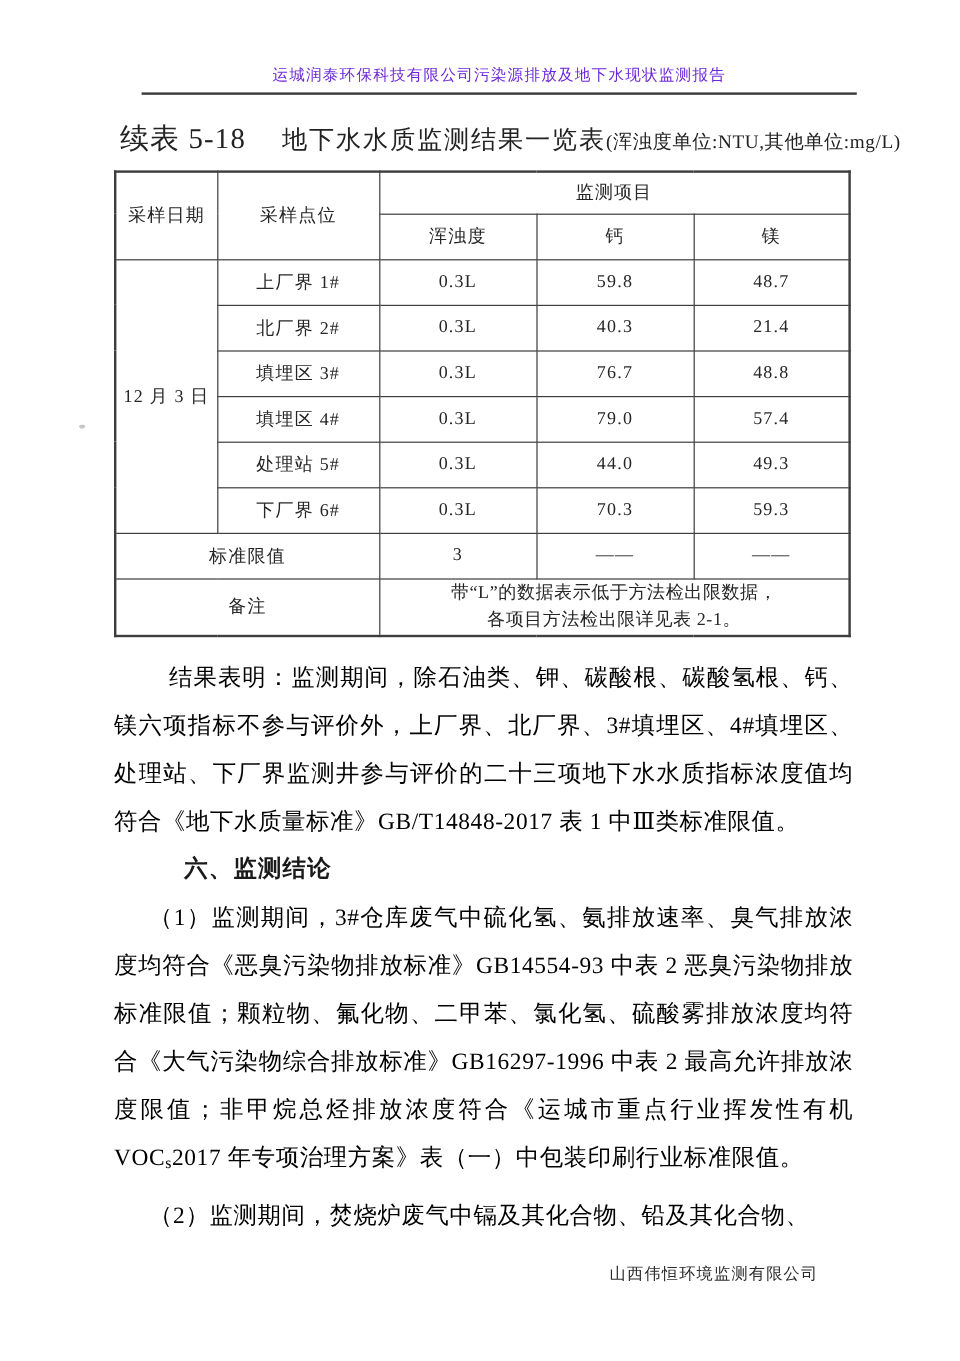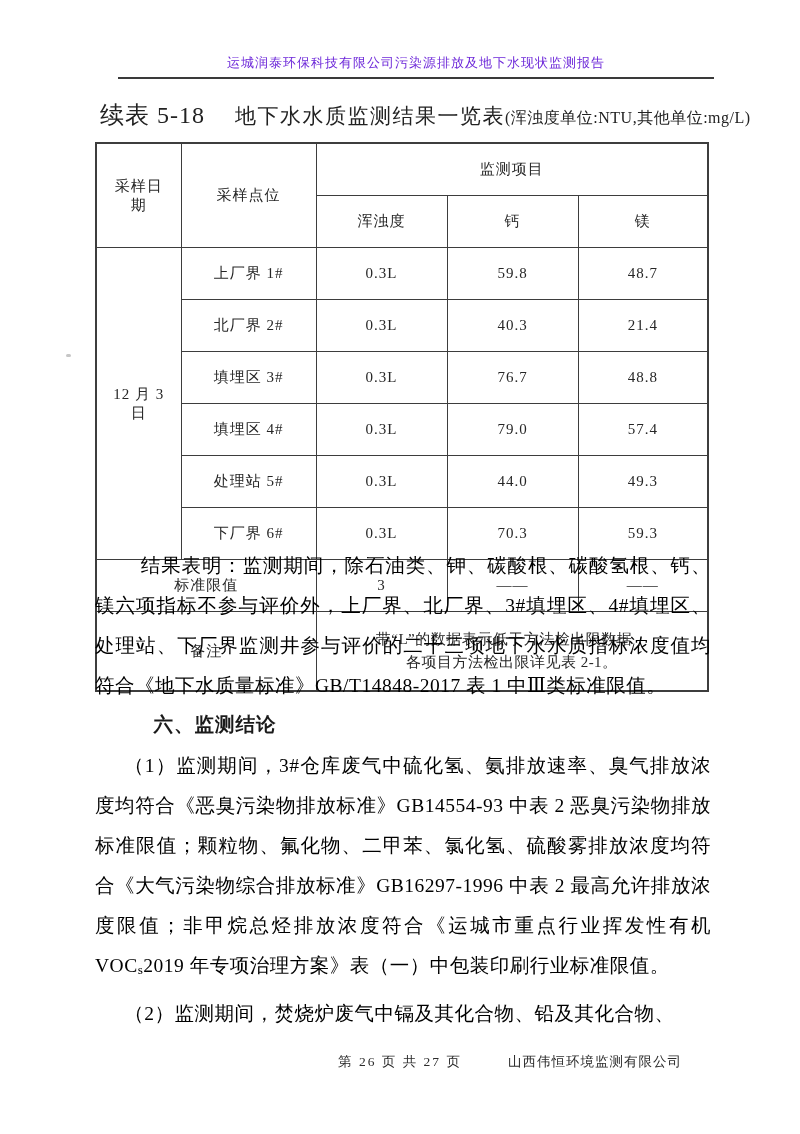--- a/index.html
+++ b/index.html
@@ -18,21 +18,21 @@
   .cap-gap{display:inline-block;width:30px;}
   .cap-title{font-size:21px;letter-spacing:1.5px;}
   .cap-unit{font-size:16px;letter-spacing:0.5px;}
   table.results{
     position:absolute;top:142px;left:95px;width:612px;
     border-collapse:collapse;table-layout:fixed;
     border:2px solid #3d3d3d;
   }
   table.results td{
     border:1px solid #3d3d3d;text-align:center;vertical-align:middle;
-    font-size:15px;letter-spacing:1px;padding:16px;color:#262626;
+    font-size:15px;letter-spacing:1px;padding:0;color:#262626;
   }
   tr.h1{height:35px;} tr.h2{height:38px;} tr.data{height:38px;}
   tr.limit{height:38px;} tr.note{height:40px;}
   .note-line{font-size:15px;line-height:23px;letter-spacing:0.5px;}
   .body-para{
     position:absolute;left:95px;width:616px;margin:0;
     font-size:19.5px;line-height:40px;text-align:justify;
     letter-spacing:0.5px;color:#000000;
   }
   .para-result{top:546px;text-indent:2.35em;}
@@ -129,22 +129,21 @@
       <div class="note-line">各项目方法检出限详见表 2-1。</div>
     </td>
   </tr>
 </tbody>
   </table>
 
 <p class="body-para para-result">结果表明：监测期间，除石油类、钾、碳酸根、碳酸氢根、钙、镁六项指标不参与评价外，上厂界、北厂界、3#填埋区、4#填埋区、处理站、下厂界监测井参与评价的二十三项地下水水质指标浓度值均符合《地下水质量标准》GB/T14848-2017 表 1 中Ⅲ类标准限值。</p>
 
 <h3 class="section-heading">六、监测结论</h3>
 
-<p class="body-para para-c1"><span>（1）监测期间，3#仓库废气中硫化氢、氨排放速率、臭气排放浓度均符合《恶臭污染物排放标准》GB14554-93 中表 2 恶臭污染物排放标准限值；颗粒物、氟化物、二甲苯、氯化氢、硫酸雾排放浓度均符合《大气污染物综合排放标准》GB16297-1996 中表 2 最高允许排放浓度限值；非甲烷总烃排放浓度符合《运城市重点行业挥发性有机 VOC</span><sub class="voc">s</sub><span>2019 年专项治理方案》表（一）中包装印刷行业标准限值。</span></p>
+<p class="body-para para-c1"><span>（1）监测期间，3#仓库废气中硫化氢、氨排放速率、臭气排放浓度均符合《恶臭污染物排放标准》GB14554-93 中表 2 恶臭污染物排放标准限值；颗粒物、氟化物、二甲苯、氯化氢、硫酸雾排放浓度均符合《大气污染物综合排放标准》GB16297-1996 中表 2 最高允许排放浓度限值；非甲烷总烃排放浓度符合《运城市重点行业挥发性有机 VOC</span><sub class="voc">s</sub><span>2017 年专项治理方案》表（一）中包装印刷行业标准限值。</span></p>
 
 <p class="body-para para-c2">（2）监测期间，焚烧炉废气中镉及其化合物、铅及其化合物、</p>
 
 <div class="footer">
-  <span class="page-info">第 26 页 共 27 页</span>
   <span class="company">山西伟恒环境监测有限公司</span>
 </div>
 
 <div class="speck"></div>
 
 </body></html>

